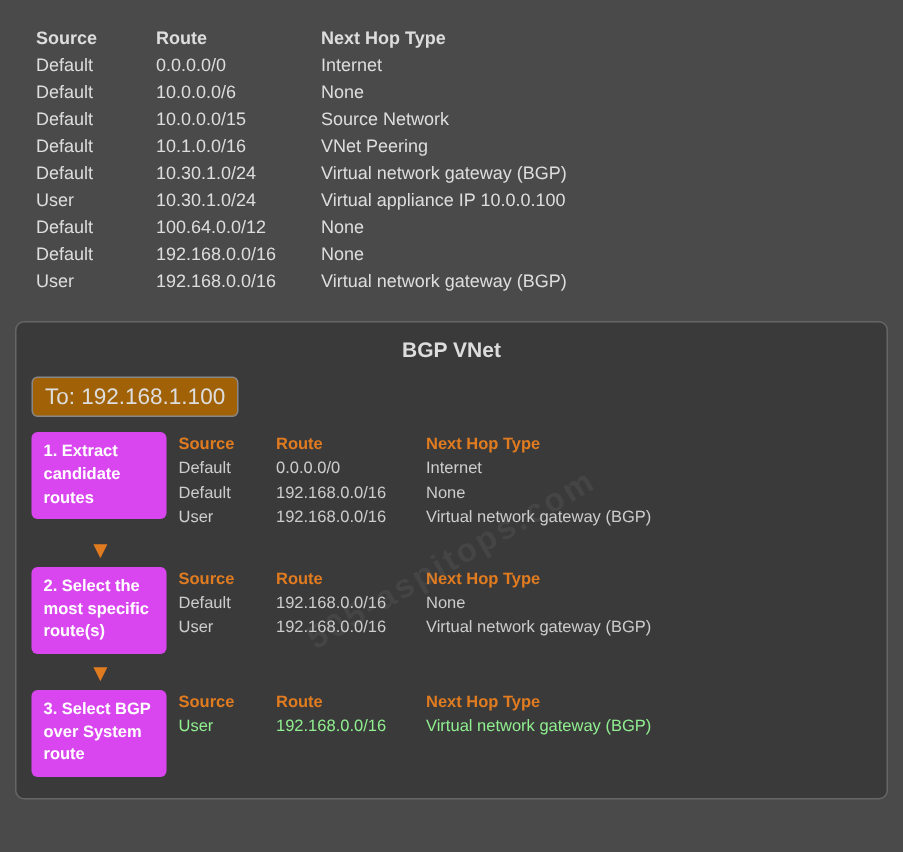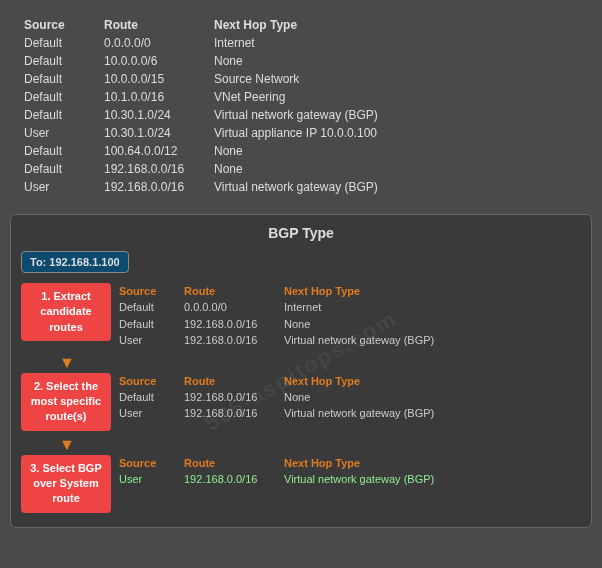--- a/index.html
+++ b/index.html
@@ -62,51 +62,50 @@
 
     .bgp-title {
       text-align: center;
       color: #ddd;
       font-size: 14px;
       font-weight: bold;
       margin-bottom: 10px;
     }
 
     .to-label {
-      background-color: #0c4a6e;
+      background-color: #a16207;
       border: 1px solid #888;
       border-radius: 4px;
       padding: 4px 8px;
       display: inline-block;
       color: #ddd;
-      font-size: 11px;
+      font-size: 15px;
       margin-bottom: 10px;
-      font-weight: bold;
     }
 
     .bgp-inner {
       display: flex;
       flex-direction: column;
       gap: 0;
     }
 
     .step-row {
       display: flex;
       align-items: flex-start;
       gap: 8px;
       margin-bottom: 4px;
     }
 
     .step-box {
-      background-color: #ef4444;
+      background-color: #d946ef;
       border-radius: 4px;
       padding: 6px 8px;
       width: 90px;
       min-width: 90px;
-      text-align: center;
+      text-align: left;
       font-size: 11px;
       color: #fff;
       font-weight: bold;
       line-height: 1.4;
     }
 
     .step-data {
       flex: 1;
       padding-top: 2px;
     }
@@ -215,21 +214,21 @@
         <div class="rt-row">
     <span class="col-source">User</span>
     <span class="col-route">192.168.0.0/16</span>
     <span class="col-nexthop">Virtual network gateway (BGP)</span>
   </div>
       </div>
   </div>
 
   <div class="bgp-section">
     <div class="watermark">505-aspitops.com</div>
-    <div class="bgp-title">BGP Type</div>
+    <div class="bgp-title">BGP VNet</div>
     <div class="to-label">To: 192.168.1.100</div>
 
     <div class="bgp-inner" id="bgp-steps">
         <div class="step-row">
           <div class="step-box">1. Extract candidate routes</div>
           <div class="step-data">
             <div class="step-data-header">
     <span>Source</span>
     <span>Route</span>
     <span>Next Hop Type</span>

